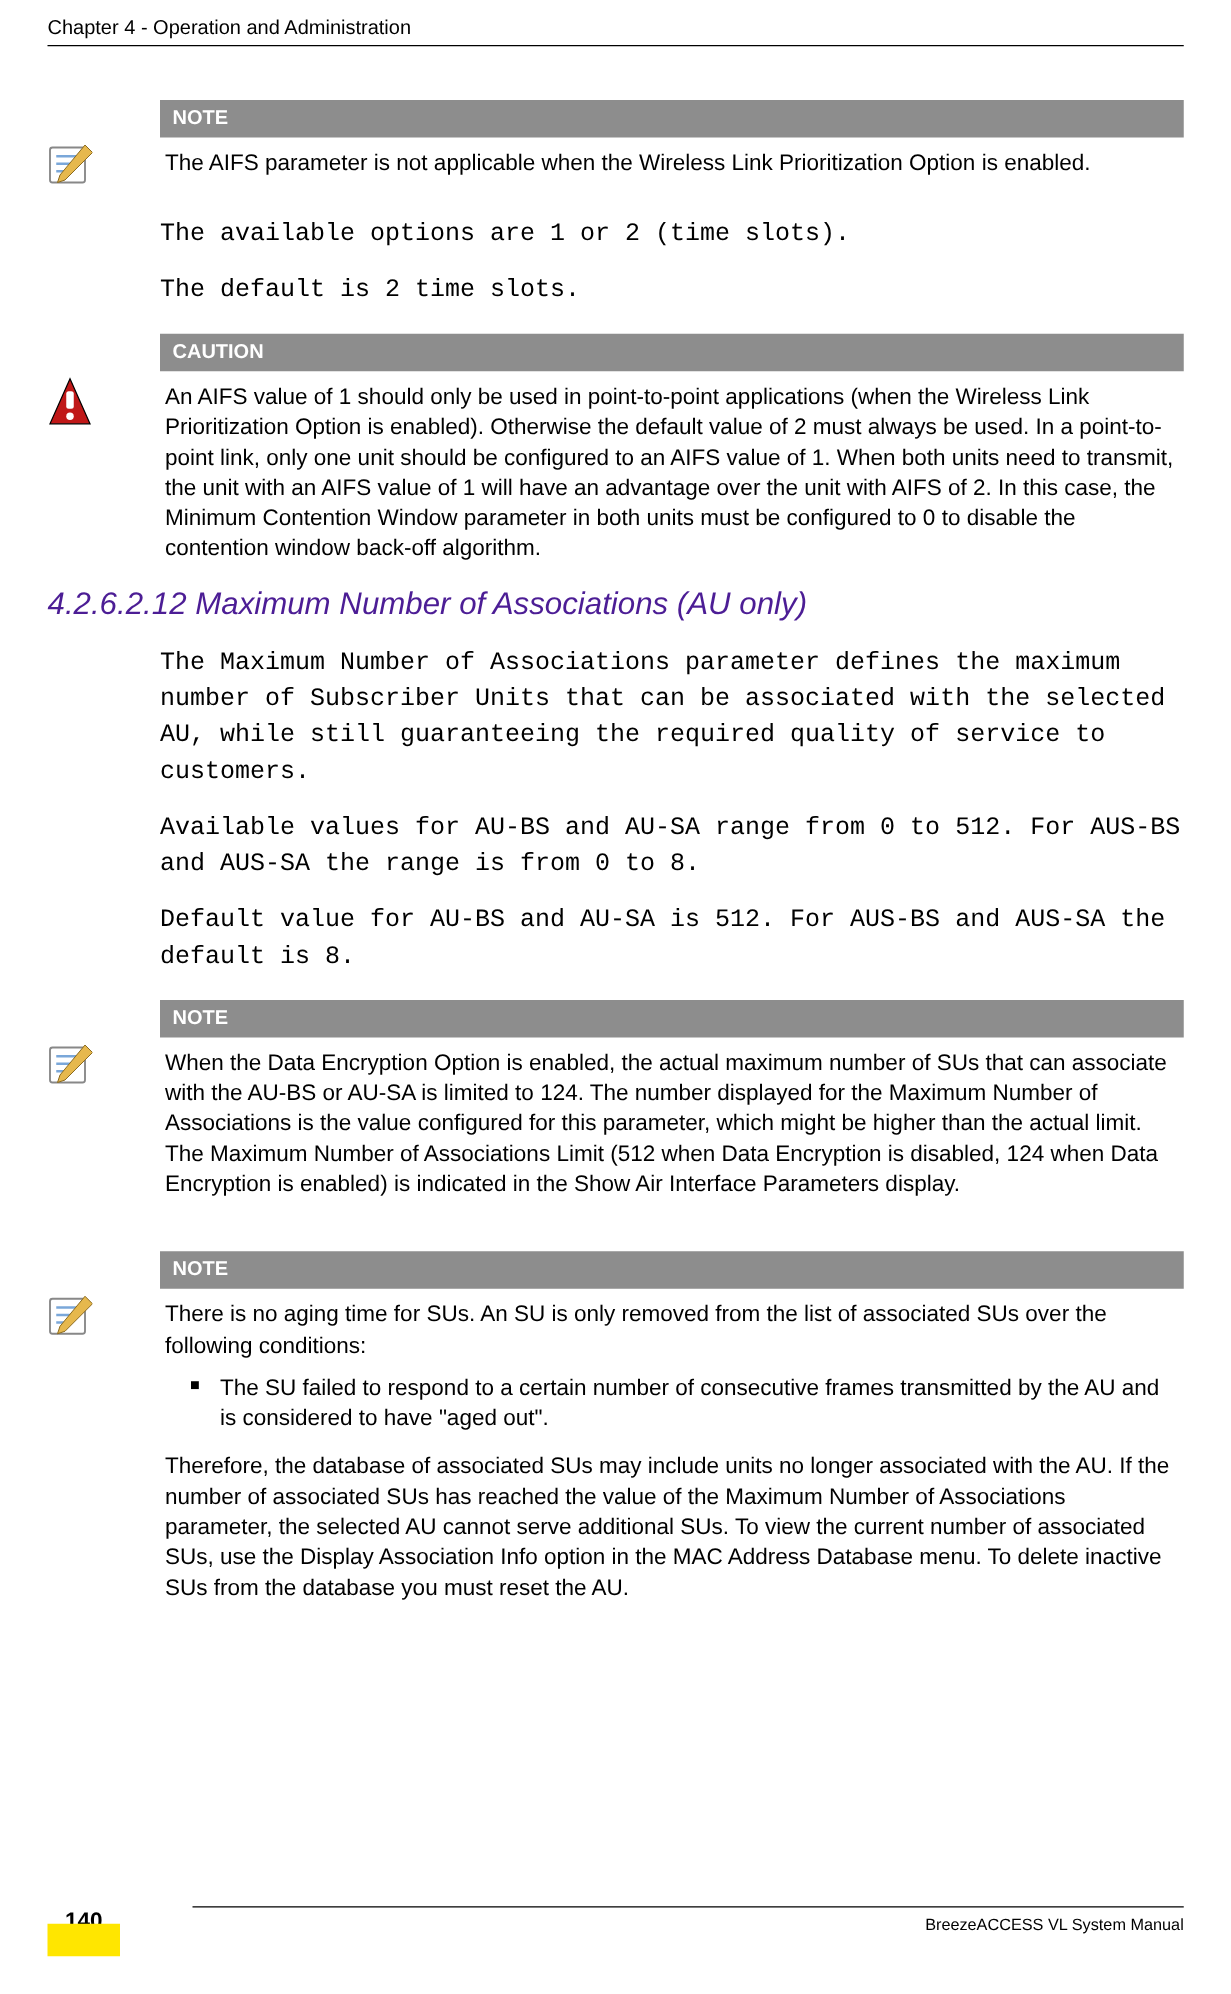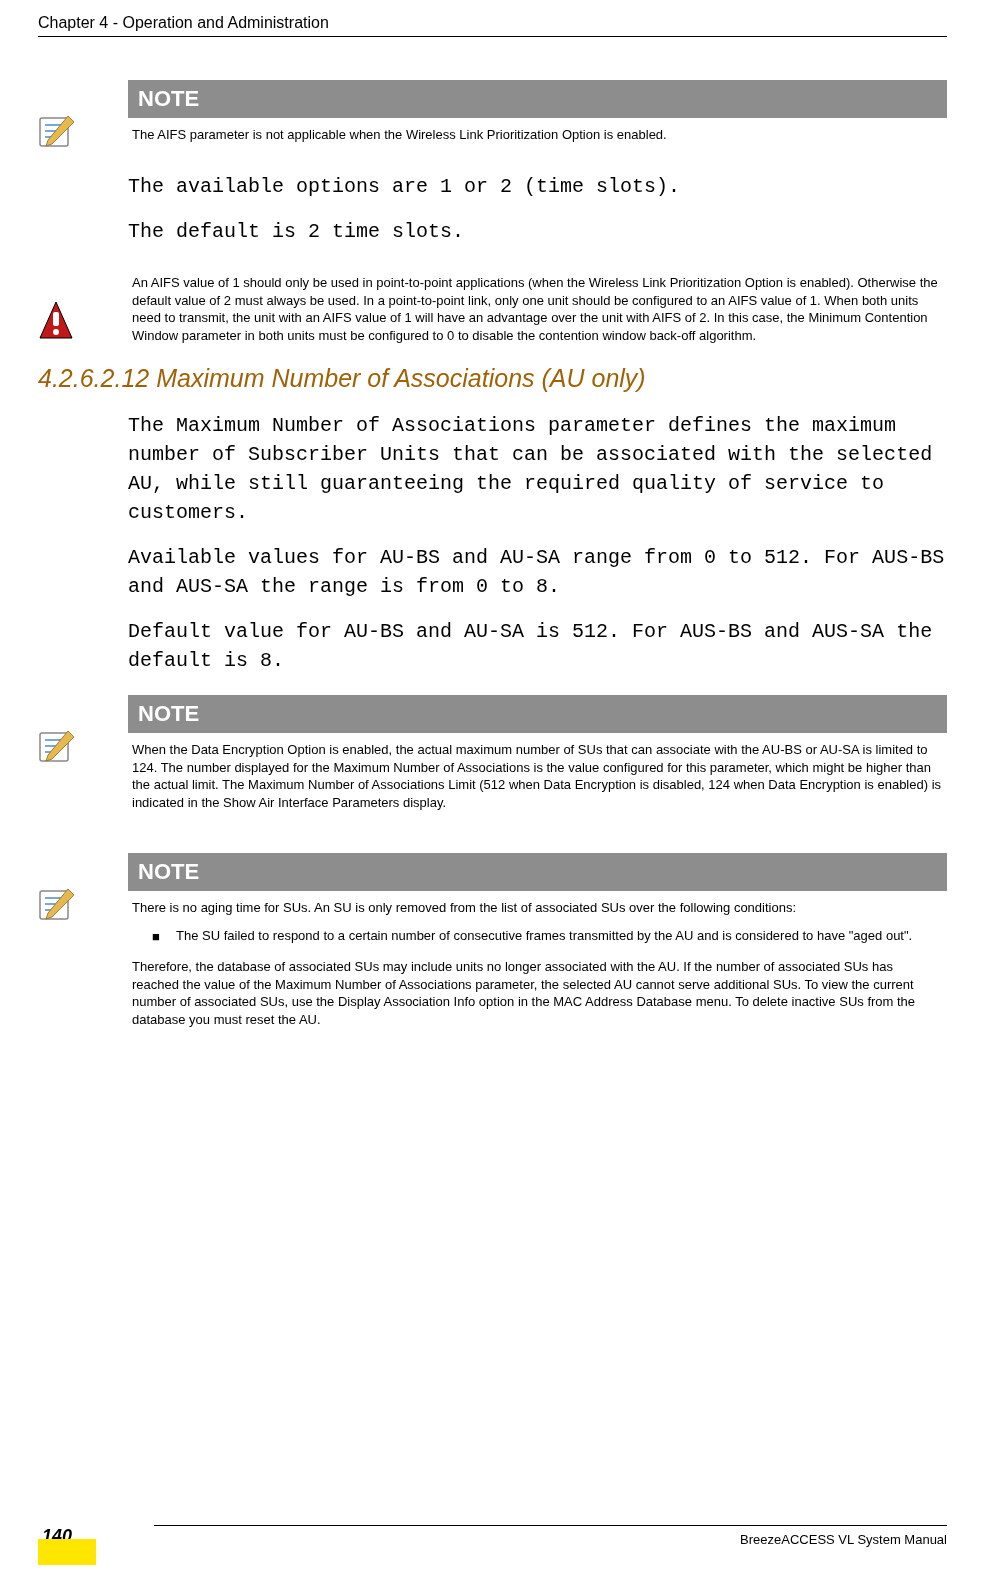--- a/index.html
+++ b/index.html
@@ -48,25 +48,25 @@
   flex-shrink: 0;
   padding-top: 34px;
 }
 .callout-body {
   flex: 1;
 }
 .callout-title {
   background: #8d8d8d;
   color: #fff;
   font-weight: bold;
-  font-size: 22px;
+  font-size: 16px;
   padding: 6px 20px 6px 10px;
 }
 .callout-text {
-  font-size: 13px;
+  font-size: 18px;
   line-height: 1.35;
   padding: 8px 4px 0 4px;
 }
 .callout-text ul {
   list-style: none;
   padding-left: 20px;
   margin: 10px 0;
 }
 .callout-text ul li {
   position: relative;
@@ -86,21 +86,21 @@
   font-size: 20px;
   line-height: 1.45;
   margin-bottom: 20px;
 }
 .body-text p {
   margin: 0 0 16px 0;
 }
 .section-heading {
   font-family: Verdana, Arial, sans-serif;
   font-style: italic;
-  color: #a16207;
+  color: #4c1d95;
   font-size: 25px;
   margin: 18px 0 18px 0;
 }
 .icon-note {
   width: 36px;
   height: 36px;
 }
 .icon-caution {
   width: 36px;
   height: 42px;
@@ -116,24 +116,23 @@
   margin-left: 116px;
   margin-bottom: 6px;
 }
 .footer-title {
   text-align: right;
   font-size: 13px;
 }
 .footer-page {
   position: absolute;
   bottom: 0;
-  left: 4px;
+  left: 14px;
   font-weight: bold;
   font-size: 18px;
-  font-style: italic;
 }
 .footer-bars {
   position: absolute;
   bottom: -18px;
   left: 0;
   display: flex;
 }
 .fbar {
   height: 26px;
 }
@@ -175,20 +174,21 @@
 
     <div class="callout">
       <div class="callout-icon">
         <svg class="icon-caution" viewBox="0 0 36 42">
           <polygon points="18,2 34,38 2,38" fill="#c01818" stroke="#000" stroke-width="1"></polygon>
           <rect x="15" y="12" width="6" height="14" rx="2" fill="#fff"></rect>
           <circle cx="18" cy="32" r="3" fill="#fff"></circle>
         </svg>
       </div>
       <div class="callout-body">
+        <div class="callout-title">CAUTION</div>
         <div class="callout-text">An AIFS value of 1 should only be used in point-to-point applications (when the Wireless Link Prioritization Option is enabled). Otherwise the default value of 2 must always be used. In a point-to-point link, only one unit should be configured to an AIFS value of 1. When both units need to transmit, the unit with an AIFS value of 1 will have an advantage over the unit with AIFS of 2. In this case, the Minimum Contention Window parameter in both units must be configured to 0 to disable the contention window back-off algorithm.</div>
       </div>
     </div>
 
     <div class="section-heading">
       <span>4.2.6.2.12</span>
       <span>Maximum Number of Associations (AU only)</span>
     </div>
 
     <div class="body-text">

